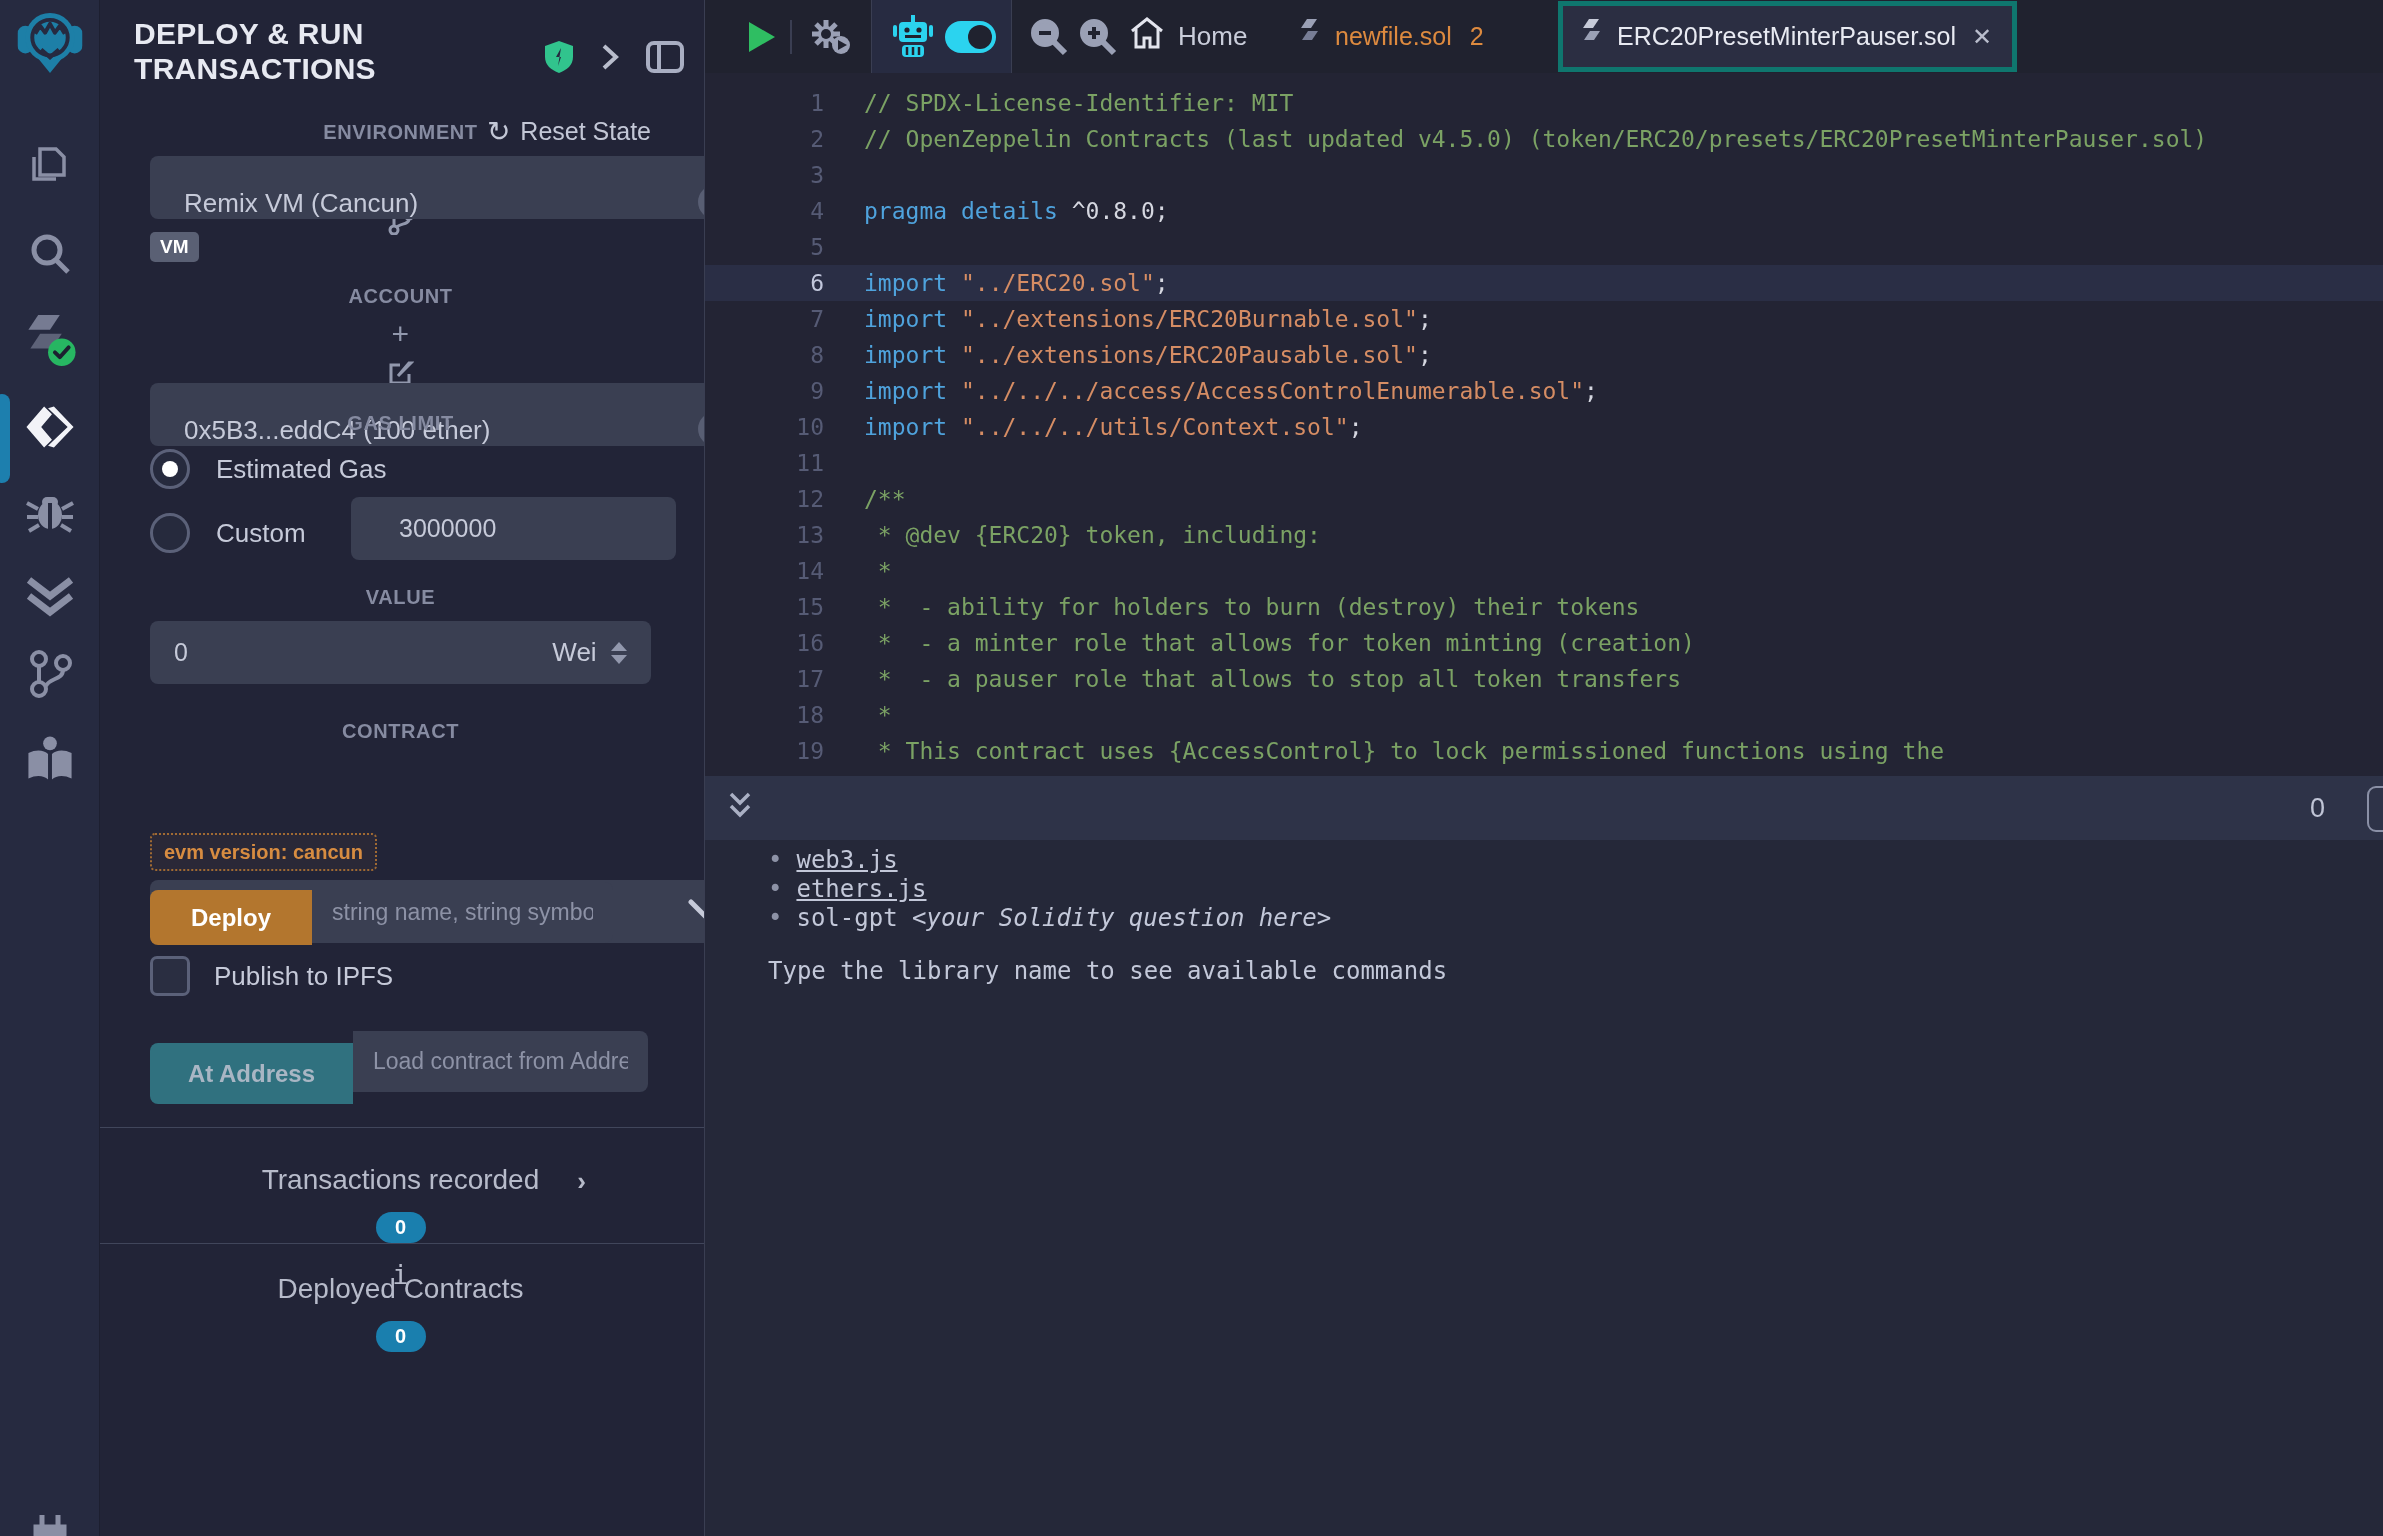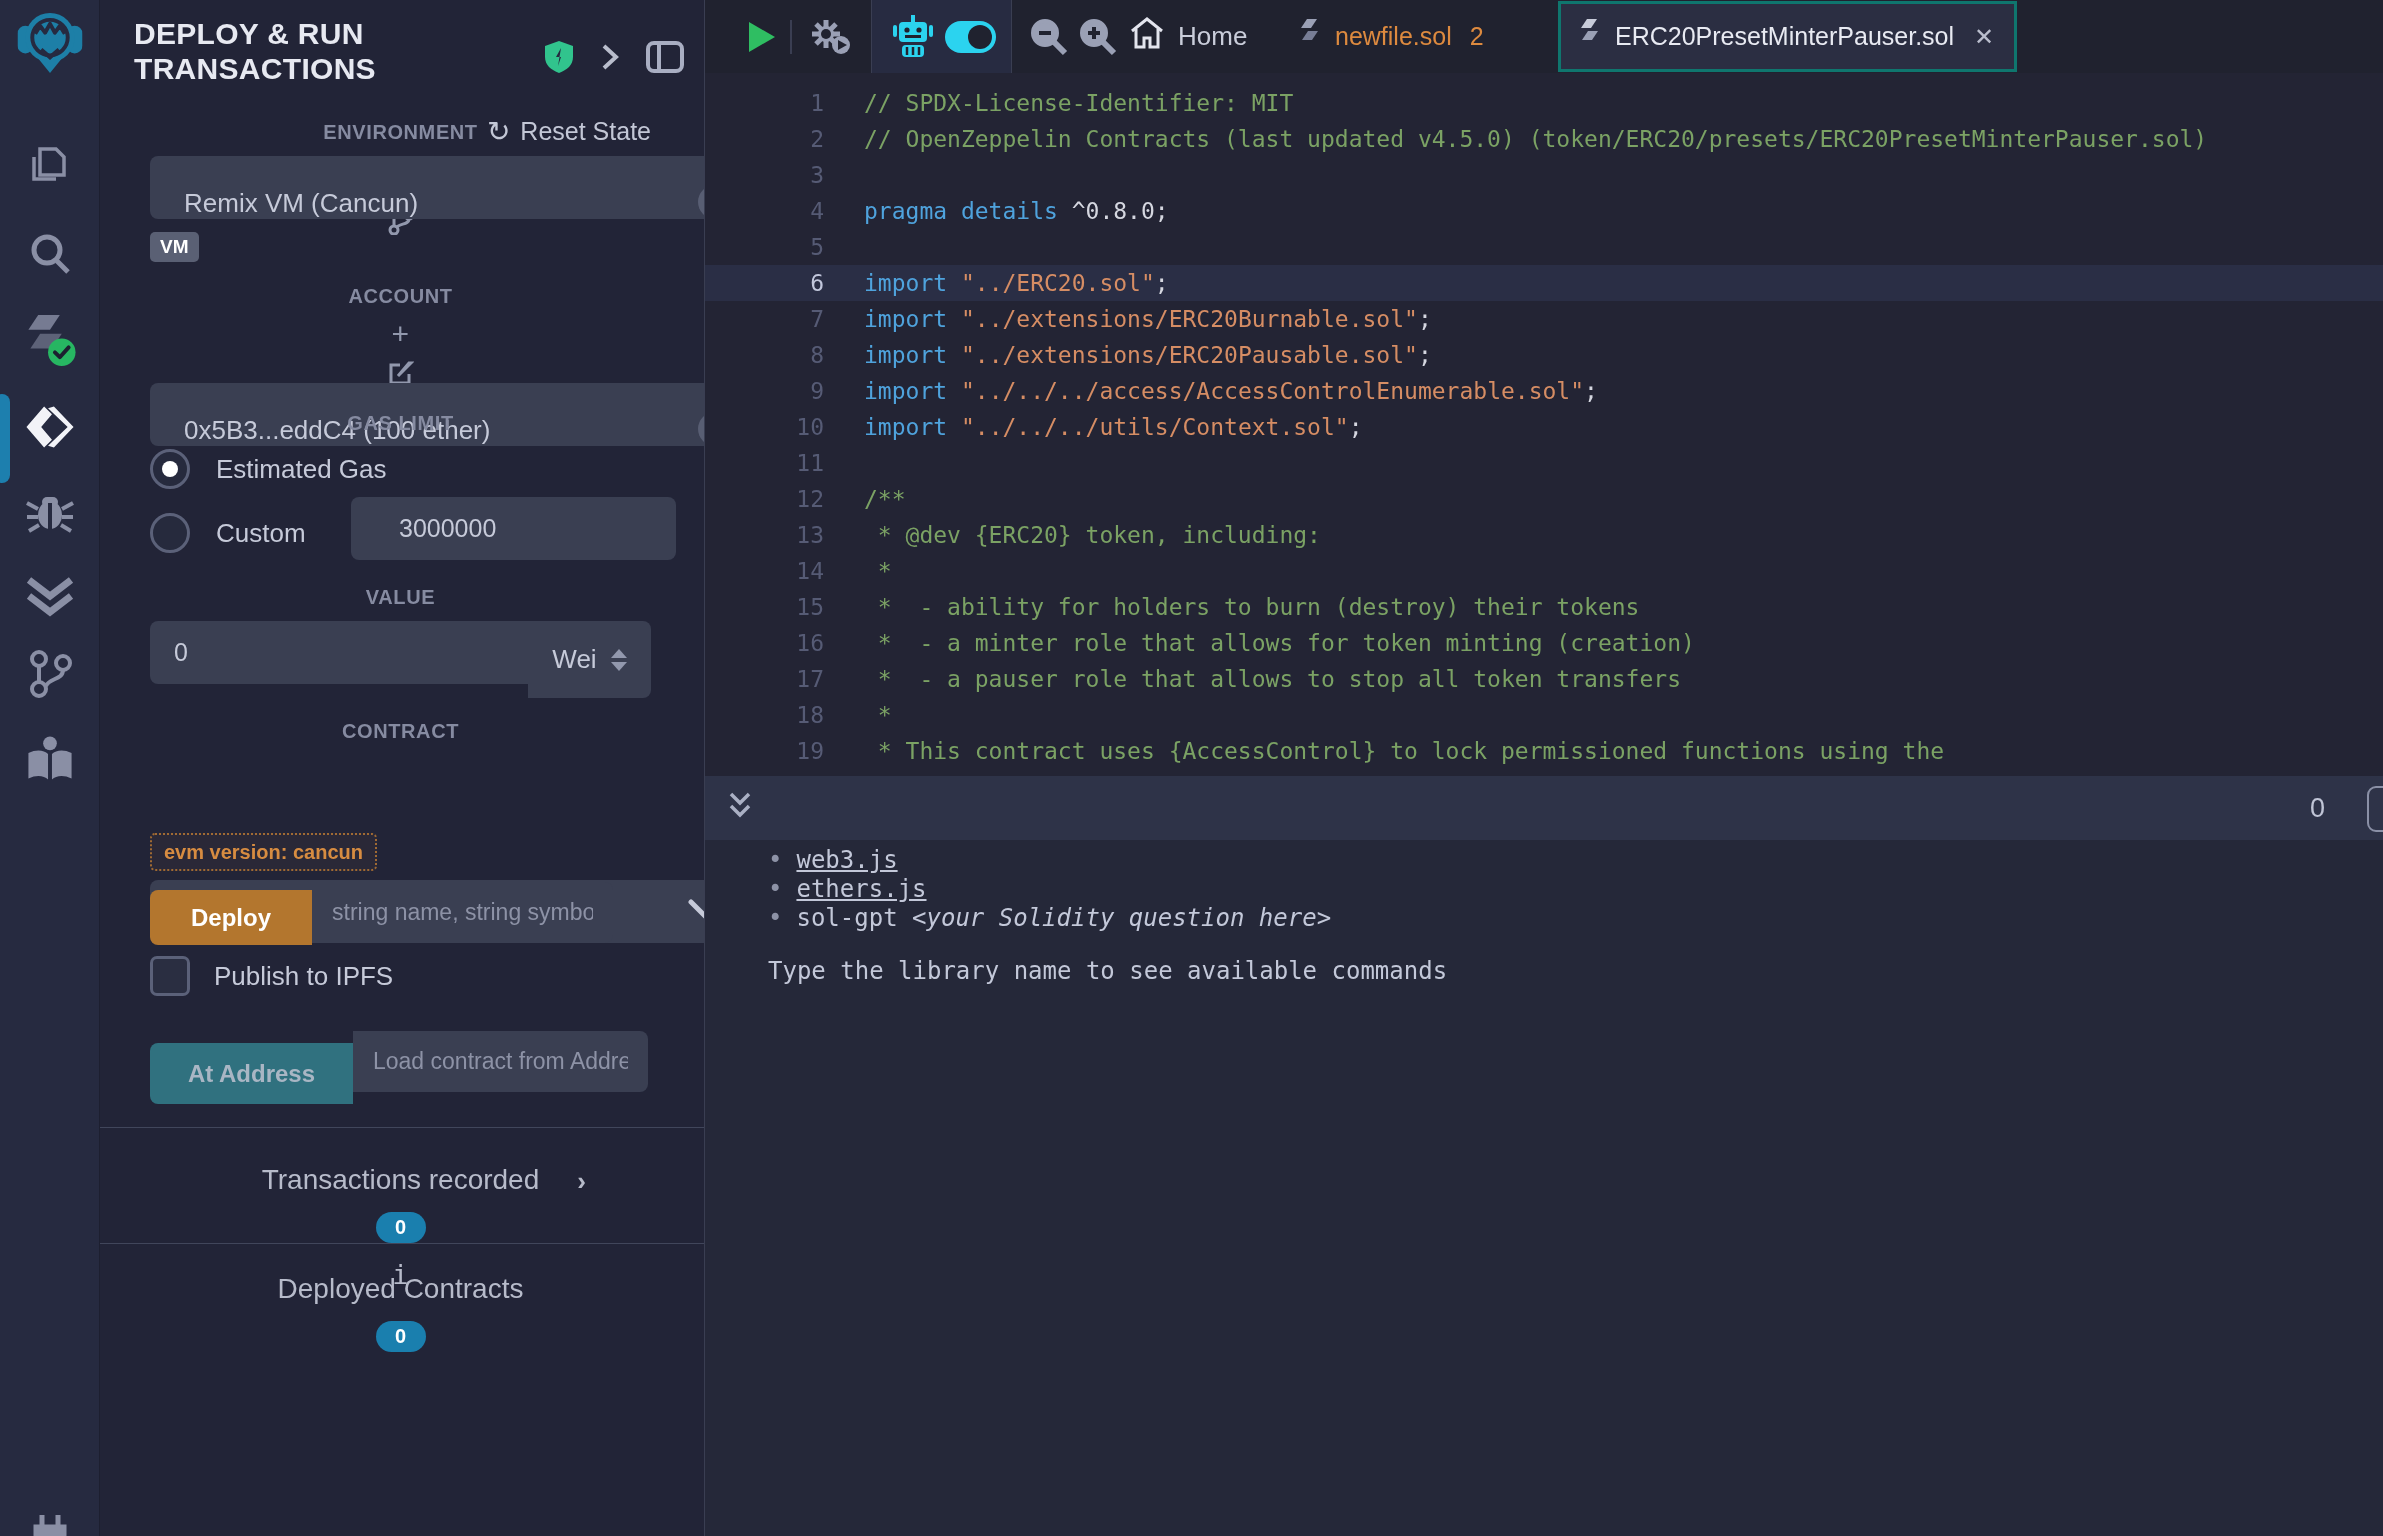--- a/index.html
+++ b/index.html
@@ -48,21 +48,21 @@
   .tabbar{height:73px;flex:none;background:#20222f;position:relative;}
   .tb{position:absolute;top:0;height:73px;display:flex;align-items:center;}
   .groupbg{position:absolute;left:166px;top:0;width:139px;height:73px;background:#272b41;border-left:1px solid #3a3e52;border-right:1px solid #3a3e52;}
   .minidiv{position:absolute;left:85px;top:20px;width:2px;height:34px;background:#3a3e52;}
   .toggle{width:51px;height:32px;border-radius:16px;background:#2bd3ef;position:relative;}
   .toggle .knob{position:absolute;right:4px;top:4px;width:24px;height:24px;border-radius:50%;background:#20222f;}
   .hometab{display:flex;align-items:center;gap:14px;color:#c9cdda;font-size:26px;}
   .filetab{display:flex;align-items:center;gap:14px;font-size:25px;}
   .filetab .fname{color:#dd8a3f;}
   .filetab .fcount{color:#dd8a3f;margin-left:4px;}
-  .activetab{position:absolute;left:853px;top:1px;width:459px;height:71px;background:#2b2e42;border:3px solid #0f766e;display:flex;align-items:center;gap:14px;padding:0 20px;box-sizing:border-box;font-size:25px;color:#e8eaf2;}
+  .activetab{position:absolute;left:853px;top:1px;width:459px;height:71px;background:#2b2e42;border:5px solid #0f766e;display:flex;align-items:center;gap:14px;padding:0 20px;box-sizing:border-box;font-size:25px;color:#e8eaf2;}
   .activetab .x{margin-left:auto;color:#b9bdcc;font-size:24px;cursor:pointer;}
 
   .editor{flex:1;overflow:hidden;background:#232434;padding-top:12px;position:relative;}
   .line{display:flex;height:36px;line-height:36px;font-family:"DejaVu Sans Mono",monospace;font-size:23px;white-space:pre;}
   .line.hl{background:#2a2e45;}
   .ln{width:119px;text-align:right;color:#565b75;flex:none;}
   .line.hl .ln{color:#c2c7dc;}
   .code{margin-left:40px;}
   .tk-cm{color:#7ba264;}
   .tk-kw{color:#4fa3dd;}
@@ -272,21 +272,21 @@
         <span class="rlabel">Custom</span>
       </div>
       <input class="inp" style="position: absolute; left: 201px; top: 0px; width: 257px; height: 63px; padding-left: 48px;" value="3000000">
     </div>
 
     <div class="prow seclabel" style="top:586px">
         <span>VALUE</span>
       </div>
     <div class="prow" style="top:621px;height:63px">
       <input class="inp" style="position: absolute; left: 0px; top: 0px; width: 343px; height: 63px; border-radius: 8px 0px 0px 8px; padding-left: 24px;" value="0">
-      <div style="position:absolute;left:378px;top:0;width:123px;height:77px;background:#3a3f52;border-radius:0 8px 8px 0;display:flex;align-items:center;justify-content:center;gap:14px;color:#c6cad9;font-size:26px">
+      <div style="position:absolute;left:378px;top:0;width:123px;height:63px;background:#3a3f52;border-radius:0 8px 8px 0;display:flex;align-items:center;justify-content:center;gap:14px;color:#c6cad9;font-size:26px">
         <span>Wei</span>
         <span class="minitris">
             <span class="u"></span>
             <span class="d"></span>
           </span>
       </div>
     </div>
 
     <div class="prow seclabel" style="top:720px">
         <span>CONTRACT</span>

